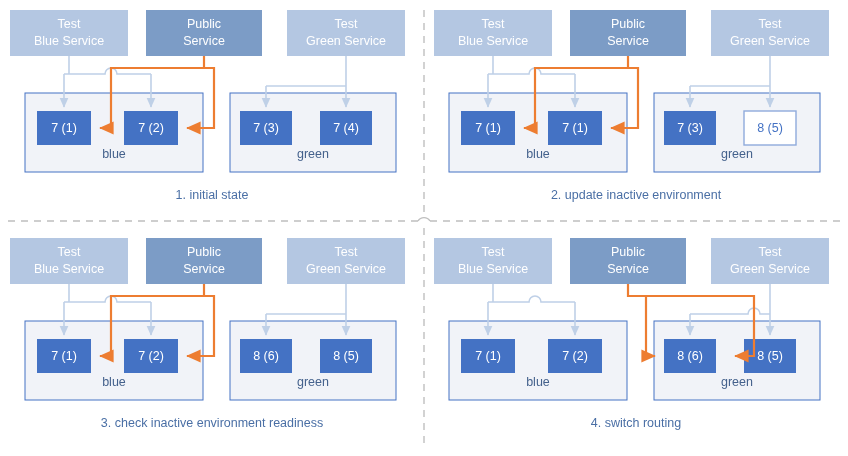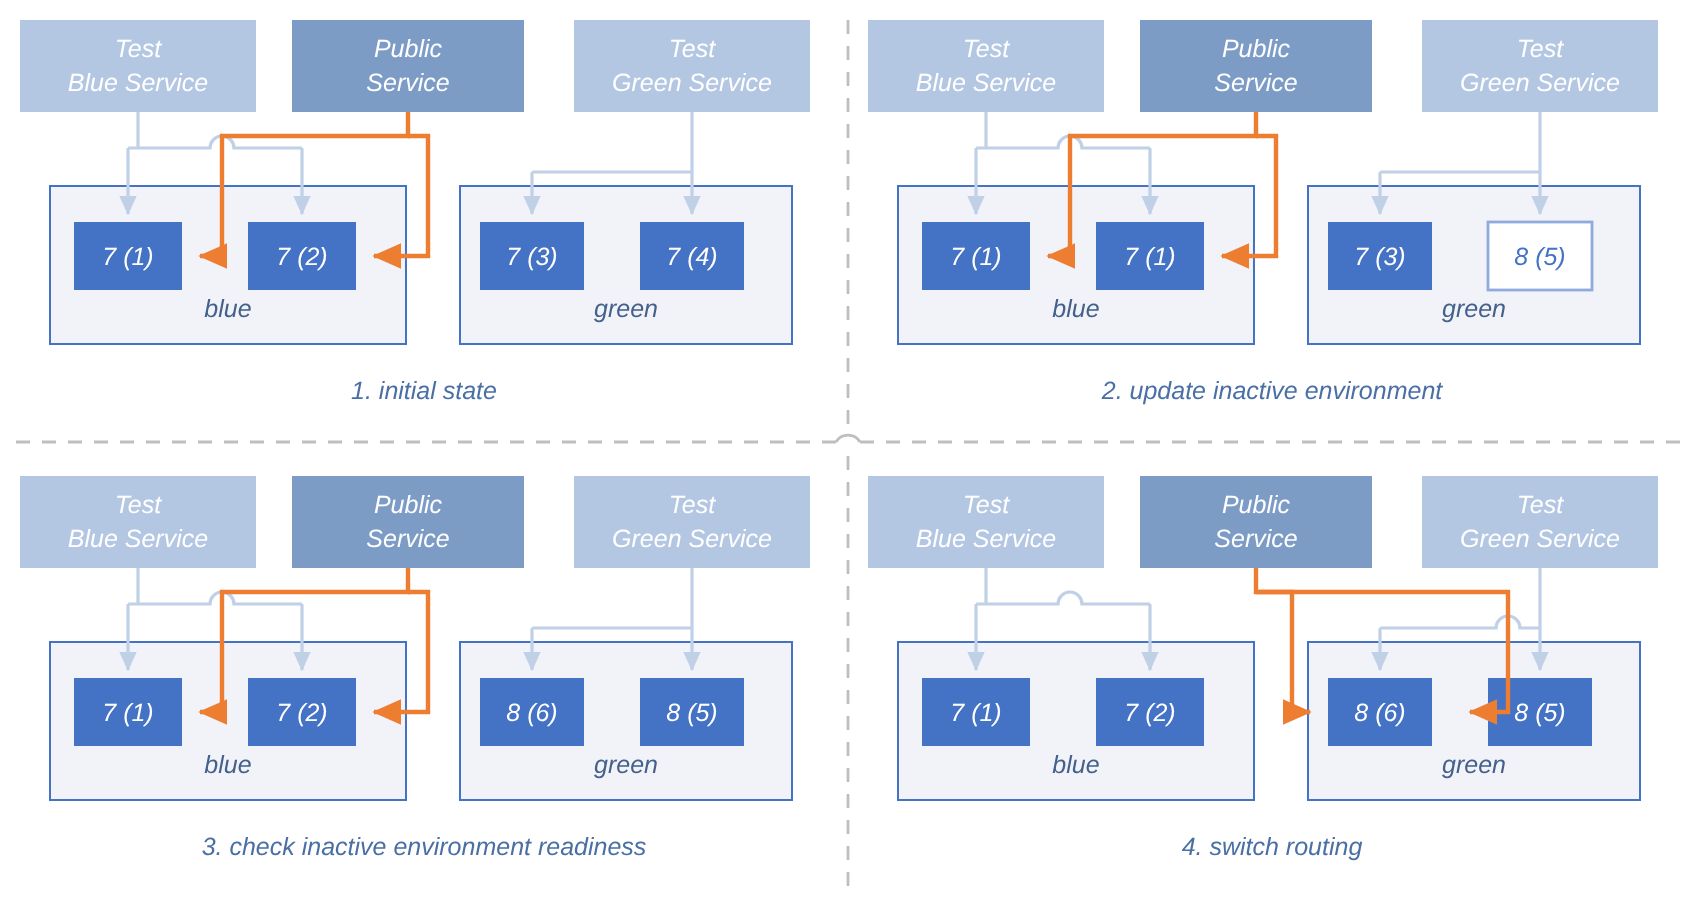--- a/index.html
+++ b/index.html
@@ -1,18 +1,18 @@
 <!DOCTYPE html>
 <html><head>
 <meta charset="utf-8">
 <style>
   html,body{margin:0;padding:0;background:#ffffff;}
   body{width:848px;height:456px;overflow:hidden;
        font-family:"Liberation Sans","DejaVu Sans",sans-serif;}
-  #stage{position:relative;width:848px;height:456px;font-style:italic;}
+  #stage{position:relative;width:848px;height:456px;}
   svg{position:absolute;left:0;top:0;width:848px;height:456px;}
   text{font-family:"Liberation Sans","DejaVu Sans",sans-serif;}
   .svc-label{font-size:12.5px;fill:#ffffff;text-anchor:middle;dominant-baseline:middle;}
   .ver-label{font-size:12.5px;fill:#ffffff;text-anchor:middle;dominant-baseline:middle;}
   .ver-label-pending{font-size:12.5px;fill:#4472C4;text-anchor:middle;dominant-baseline:middle;}
   .env-label{font-size:12.5px;fill:#44618C;text-anchor:middle;dominant-baseline:middle;}
   .caption{font-size:12.5px;fill:#4A6FA5;text-anchor:middle;dominant-baseline:middle;}
 </style>
 </head>
 <body>

